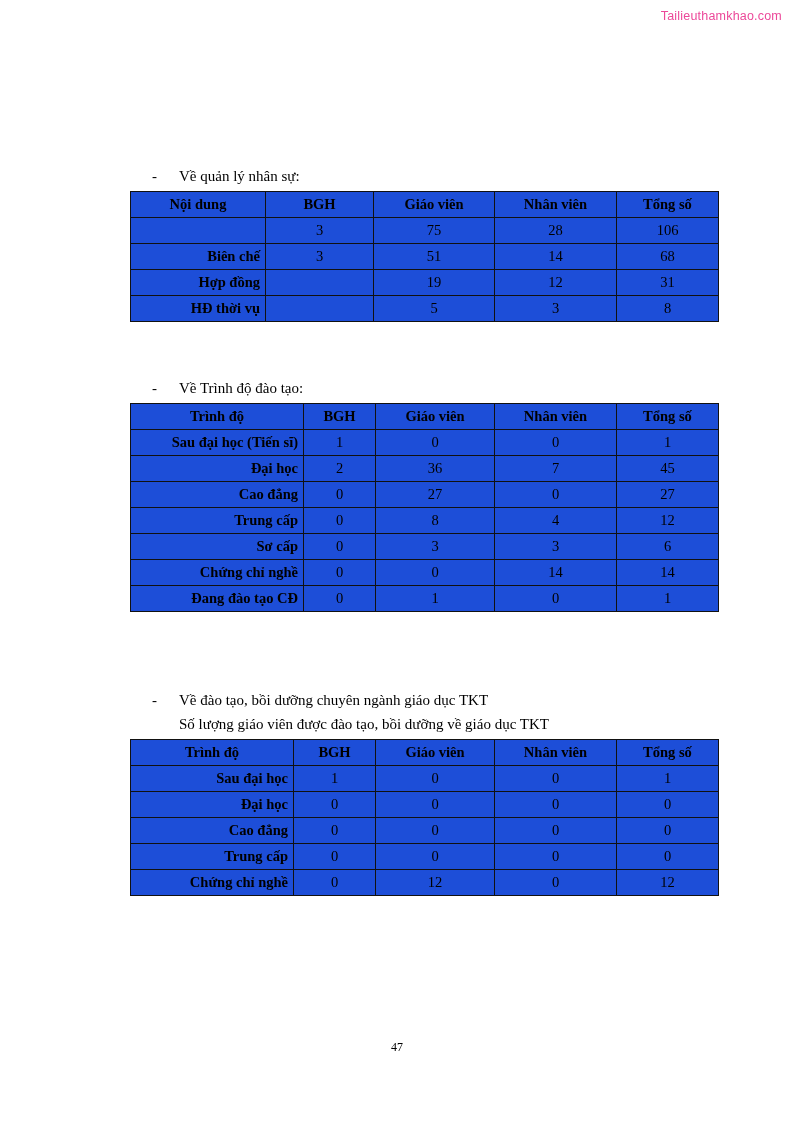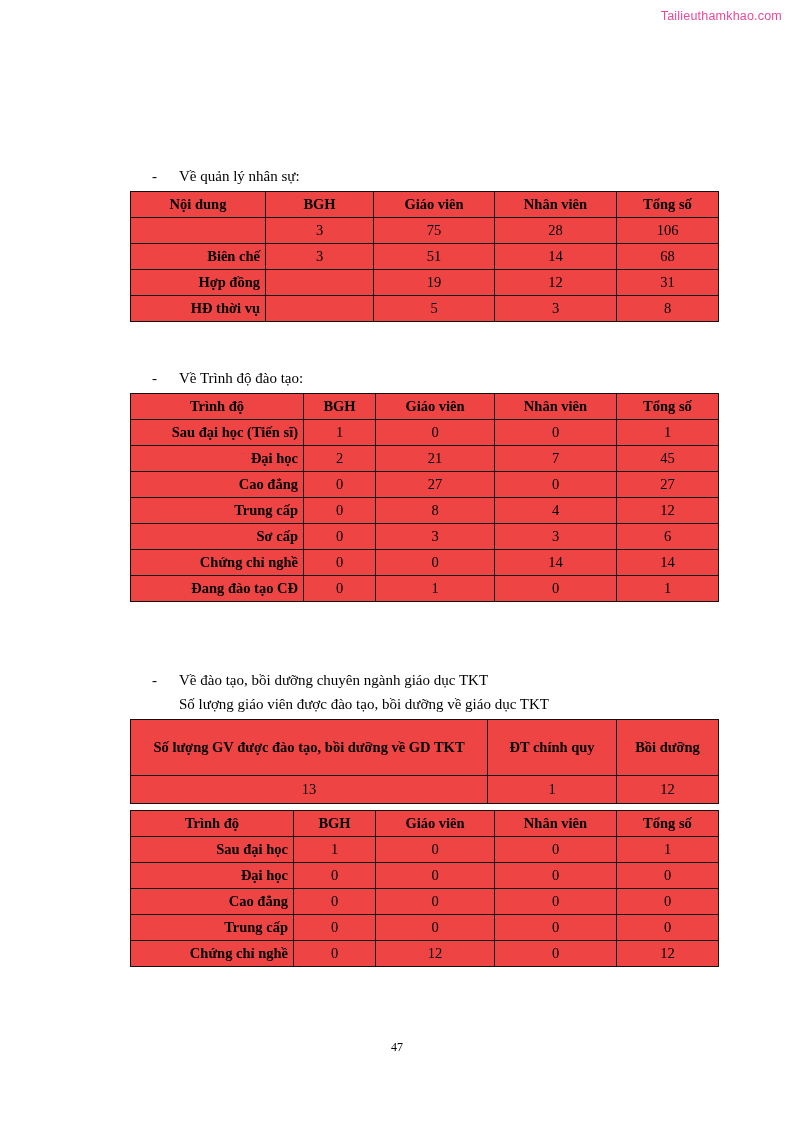--- a/index.html
+++ b/index.html
@@ -70,22 +70,22 @@
     line-height: 1.45;
     margin: 2px 0 3px 0;
     padding-left: 40px;
     white-space: nowrap;
   }
   
   table.doc-table {
     border-collapse: collapse;
     table-layout: fixed;
     width: 588px;
-    margin: 0 0 6px 0;
-    background: #ef4444;
+    margin: 0 0 16px 0;
+    background: #1d4ed8;
   }
   table.doc-table td {
     border: 1px solid #111111;
     font-size: 14.5px;
     height: 26px;
     padding: 1px 5px;
     vertical-align: middle;
     box-sizing: border-box;
   }
   td.hdr {
@@ -229,21 +229,21 @@
         <tr>
           <td class="rowlabel">Sau đại học (Tiến sĩ)</td>
           <td class="num">1</td>
           <td class="num">0</td>
           <td class="num">0</td>
           <td class="num">1</td>
         </tr>
         <tr>
           <td class="rowlabel">Đại học</td>
           <td class="num">2</td>
-          <td class="num">21</td>
+          <td class="num">36</td>
           <td class="num">7</td>
           <td class="num">45</td>
         </tr>
         <tr>
           <td class="rowlabel">Cao đẳng</td>
           <td class="num">0</td>
           <td class="num">27</td>
           <td class="num">0</td>
           <td class="num">27</td>
         </tr>
@@ -279,39 +279,20 @@
     </table>
 
     <div class="gap-b"></div>
 
     <p class="bullet-line">
       <span class="bullet-dash">-</span>
       <span class="bullet-text">Về đào tạo, bồi dưỡng chuyên ngành giáo dục TKT</span>
     </p>
     <p class="sub-line">Số lượng giáo viên được đào tạo, bồi dưỡng về giáo dục TKT</p>
 
-    <table class="doc-table t3">
-      <colgroup>
-          <col class="c0">
-          <col class="c1">
-          <col class="c2">
-        </colgroup>
-      <tbody>
-        <tr>
-          <td class="hdrwrap">Số lượng GV được đào tạo, bồi dưỡng về GD TKT</td>
-          <td class="hdrwrap">ĐT chính quy</td>
-          <td class="hdrwrap">Bồi dưỡng</td>
-        </tr>
-        <tr>
-          <td class="valcell">13</td>
-          <td class="valcell">1</td>
-          <td class="valcell">12</td>
-        </tr>
-      </tbody>
-    </table>
 
 
     <table class="doc-table t4">
       <colgroup>
           <col class="c0">
           <col class="c1">
           <col class="c2">
           <col class="c3">
           <col class="c4">
         </colgroup>

